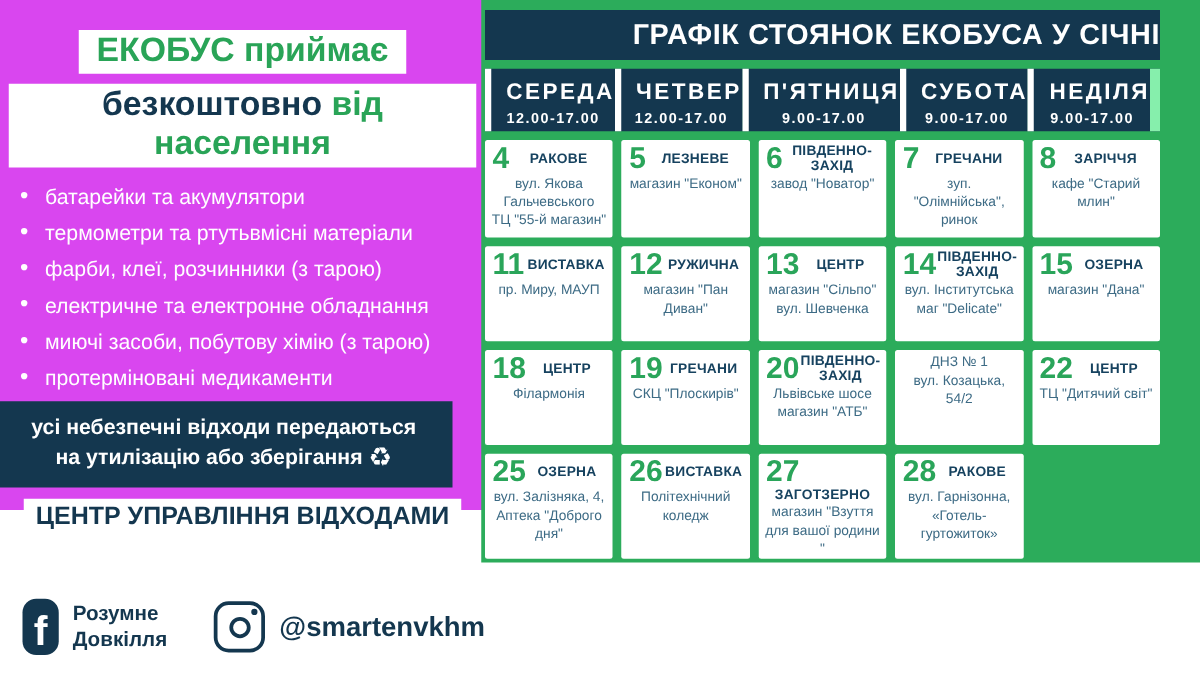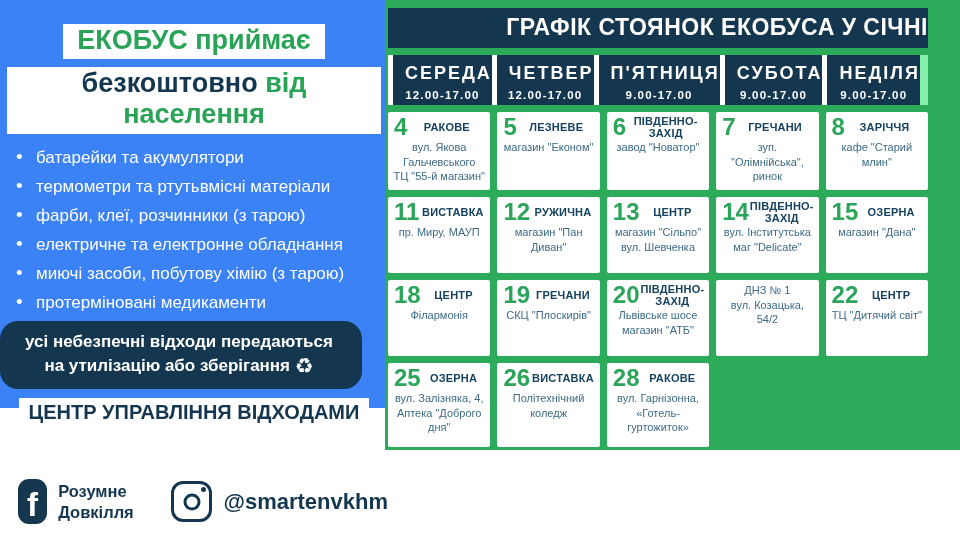--- a/index.html
+++ b/index.html
@@ -1,32 +1,32 @@
 <!DOCTYPE html>
 <html><head>
 <meta charset="utf-8">
 <style>
   * { margin: 0; padding: 0; box-sizing: border-box; }
   html, body { width: 960px; height: 540px; overflow: hidden; }
   body { font-family: "Liberation Sans", "DejaVu Sans", sans-serif; }
-  .canvas { position: relative; width: 960px; height: 408px; background: #3b82f6; }
+  .canvas { position: relative; width: 960px; height: 408px; background: #d946ef; }
   .right-bg { position: absolute; left: 385px; top: 0; width: 575px; height: 450px; background: #2CAC5B; }
 
   
   .left-panel { position: absolute; left: 0; top: 0; width: 388px; height: 540px; }
   .title-box { background: #ffffff; font-weight: bold; text-align: center; }
   .t1 { width: fit-content; margin: 24px auto 0 auto; padding: 1px 14px 3px 14px;
         font-size: 27px; color: #29A457; }
   .t2 { width: 374px; margin: 8px auto 0 auto; padding: 1px 4px 4px 4px; font-size: 27px; }
   .t2 .navy { color: #14374F; } .t2 .green { color: #29A457; }
   .bullets { list-style: none; margin: 13px 0 0 16px; }
   .bullets li { color: #ffffff; font-size: 17px; line-height: 22px; margin-bottom: 7px; padding-left: 20px; position: relative; }
   .bullets li::before { content: "•"; position: absolute; left: 0; top: -1px; font-size: 19px; }
   .notice { background: #14374F; width: 362px; margin-top: 6px; padding: 9px 12px 11px 8px;
-            color: #ffffff; font-weight: bold; font-size: 17px; line-height: 24px; text-align: center; border-radius: 18px; }
+            color: #ffffff; font-weight: bold; font-size: 17px; line-height: 24px; text-align: center; }
   .notice .recycle { font-size: 21px; vertical-align: -2px; }
   .also { margin-top: 13px; text-align: center; color: #ffffff; font-size: 20px; }
   .center-box-wrap { text-align: center; margin-top: 9px; }
   .center-box { display: inline-block; background: #ffffff; color: #14374F; font-weight: bold;
                 font-size: 20px; padding: 3px 10px 5px 10px; }
   .addr { margin-top: 11px; text-align: center; color: #ffffff; font-size: 20px; }
   .social { position: absolute; left: 18px; bottom: 16px; display: flex; align-items: center; gap: 11px; }
   .fb-icon { width: 45px; height: 45px; background: #14374F; border-radius: 11px;
              color: #ffffff; font-size: 33px; font-weight: bold; display: flex;
              align-items: flex-end; justify-content: center; overflow: hidden; line-height: 38px; }
@@ -258,20 +258,28 @@
         <div class="cal-cell">
           <div class="cell-head">
             <span class="day-num">26</span>
             <span class="district">ВИСТАВКА</span>
           </div>
           <div class="loc-line">Політехнічний</div>
           <div class="loc-line">коледж</div>
         </div>
         <div class="cal-cell">
           <div class="cell-head">
+            <span class="day-num">27</span>
+            <span class="district">ЗАГОТЗЕРНО</span>
+          </div>
+          <div class="loc-line">магазин  "Взуття</div>
+          <div class="loc-line">для вашої родини "</div>
+        </div>
+        <div class="cal-cell">
+          <div class="cell-head">
             <span class="day-num">28</span>
             <span class="district">РАКОВЕ</span>
           </div>
           <div class="loc-line">вул. Гарнізонна,</div>
           <div class="loc-line">«Готель-</div>
           <div class="loc-line">гуртожиток»</div>
         </div>
         <div class="cal-cell empty"></div>
       </div>
     <div class="slogan">ДБАЙМО ПРО ДОВКІЛЛЯ!</div>

